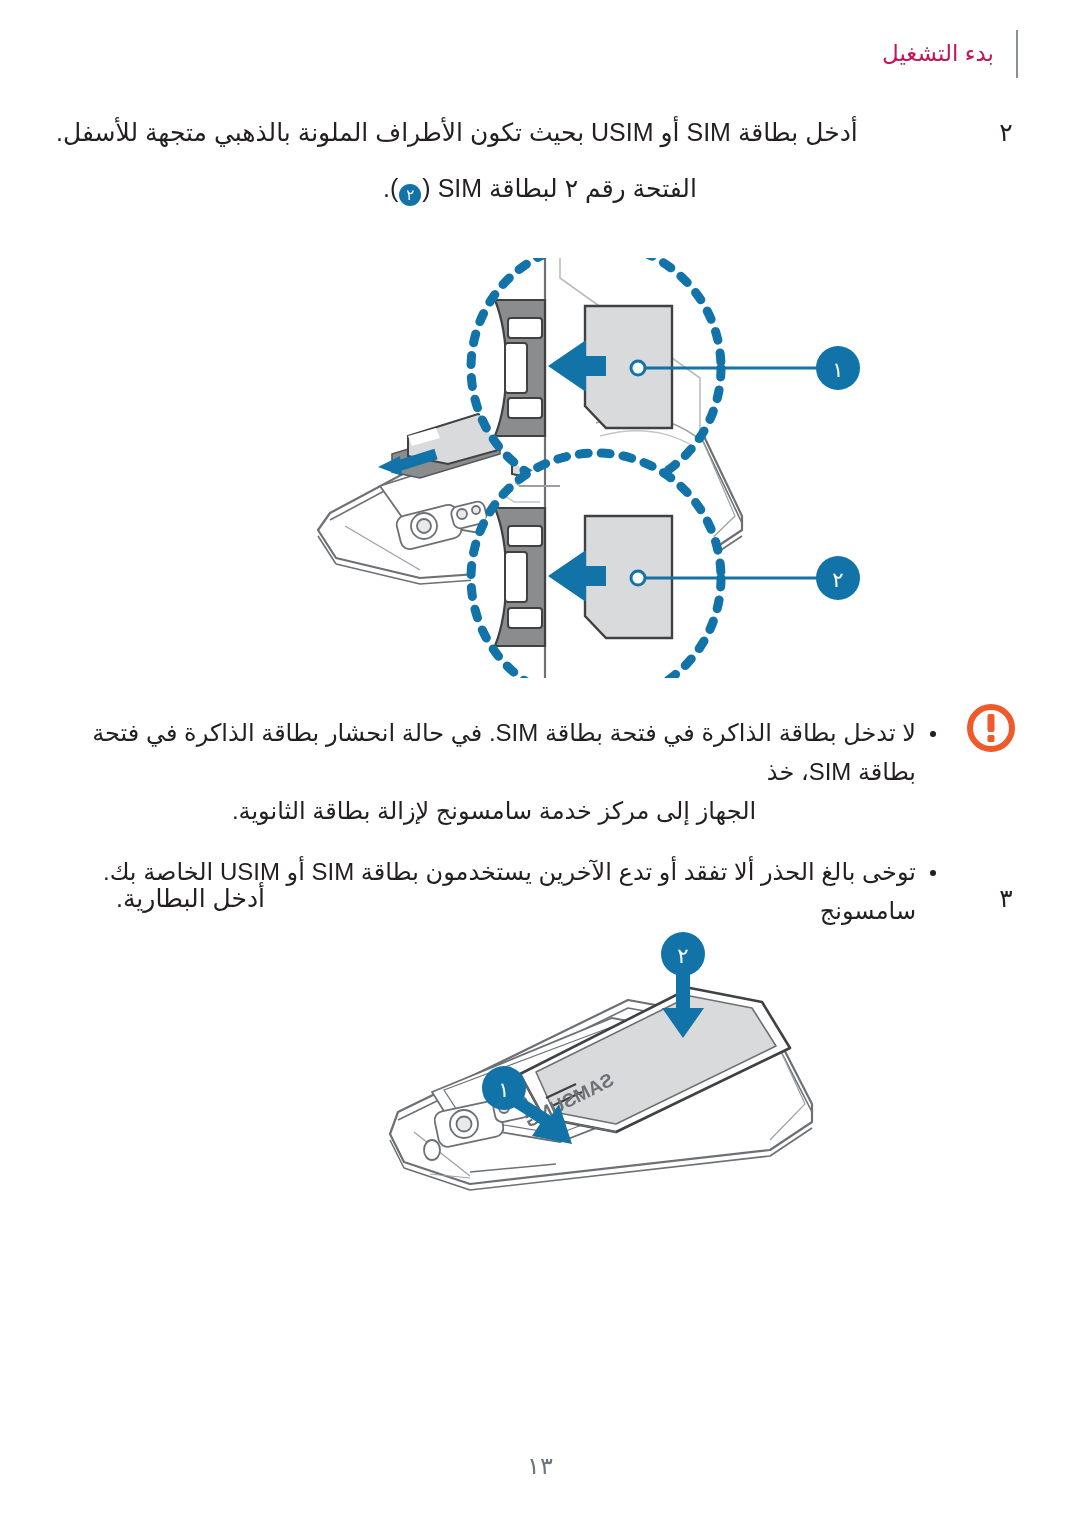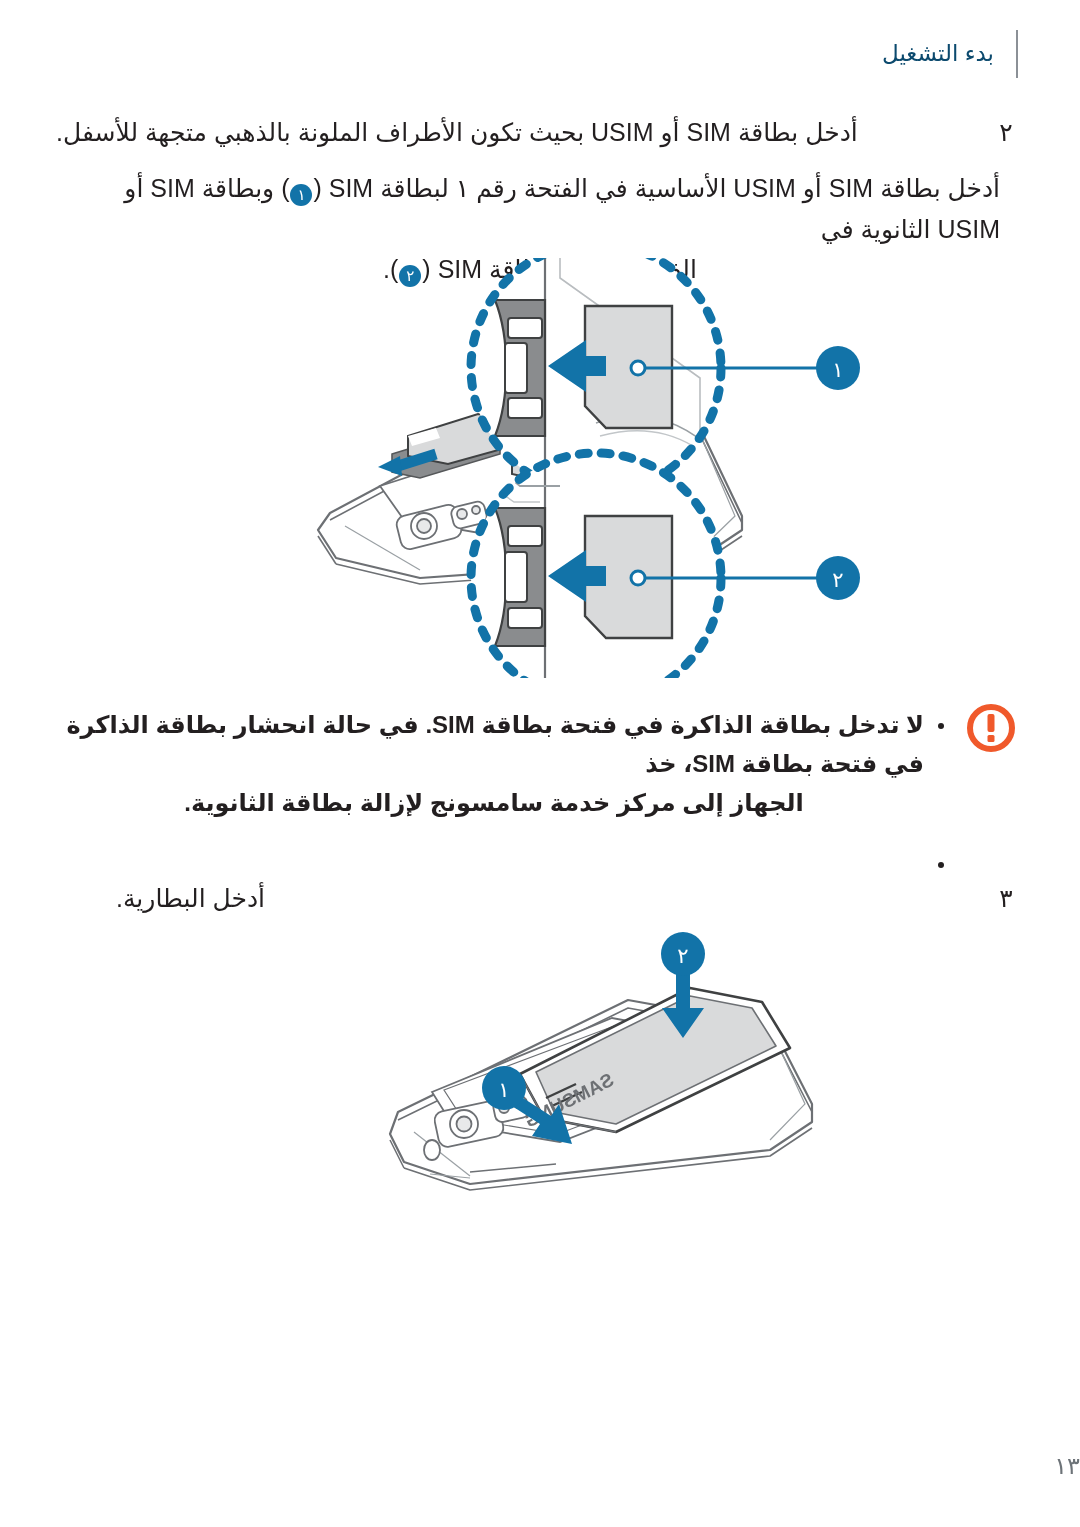--- a/index.html
+++ b/index.html
@@ -30,21 +30,21 @@
     right: 62px;
     width: 2px;
     height: 48px;
     background: #8b9096;
   }
   .header-title {
     position: absolute;
     top: 12px;
     right: 86px;
     font-size: 23px;
-    color: #0c4a6e;
+    color: #be185d;
     letter-spacing: 0;
     white-space: nowrap;
     direction: rtl;
   }
 
   
   .step {
     position: absolute;
     direction: rtl;
     display: flex;
@@ -127,24 +127,23 @@
   .notice-icon {
     flex: 0 0 auto;
     width: 66px;
     padding-top: 4px;
     display: flex;
     justify-content: center;
   }
   .notice-icon svg { display: block; }
   .notice-list {
     flex: 1 1 auto;
-    margin: 8px;
+    margin: 16px;
     padding: 0;
     list-style: none;
-    font-weight: bold;
   }
   .notice-list li {
     position: relative;
     font-size: 24px;
     line-height: 1.62;
     text-align: right;
     padding-right: 26px;
     margin-bottom: 22px;
   }
   .notice-list li:last-child { margin-bottom: 0; }
@@ -165,42 +164,41 @@
   #fig-sim { top: 258px; right: 0; left: 0; height: 420px; }
   #fig-bat { top: 926px; right: 0; left: 0; height: 330px; }
   .figure svg { display: block; margin: 0 auto; }
 
   
   .page-number {
     position: absolute;
     top: 1452px;
     right: 0;
     left: 0;
-    text-align: right;
+    text-align: center;
     font-size: 24px;
     color: #6d7378;
   }
 </style>
 </head>
 <body>
 
 <div class="page-header">
   <div class="header-rule"></div>
   <div class="header-title">بدء التشغيل</div>
 </div>
 
 <div class="step" id="step2">
   <div class="step-num">٢</div>
   <div class="step-body">
     <div class="step-line">أدخل بطاقة SIM أو USIM بحيث تكون الأطراف الملونة بالذهبي متجهة للأسفل.</div>
   </div>
 </div>
 
 <div class="sub-para">
-  <div class="l1"><span>أدخل بطاقة SIM أو USIM الأساسية في الفتحة رقم ١ لبطاقة SIM (</span><span class="inline-badge">١</span><span>) وبطاقة SIM أو USIM الثانوية في</span></div>
   <div class="l2"><span>الفتحة رقم ٢ لبطاقة SIM (</span><span class="inline-badge">٢</span><span>).</span></div>
 </div>
 
 <div class="figure" id="fig-sim">
   <svg width="1080" height="420" viewBox="0 0 1080 420" xmlns="http://www.w3.org/2000/svg">
     <defs>
       <clipPath id="clipTop">
         <circle cx="596" cy="110" r="125"></circle>
       </clipPath>
       <clipPath id="clipBot">
@@ -304,20 +302,21 @@
       <rect x="22.5" y="12" width="7" height="18" rx="2" fill="#f0592b"></rect>
       <rect x="22.5" y="33" width="7" height="7" rx="1.5" fill="#f0592b"></rect>
     </svg>
   </div>
   <ul class="notice-list">
     <li>
       <div class="l1">لا تدخل بطاقة الذاكرة في فتحة بطاقة SIM. في حالة انحشار بطاقة الذاكرة في فتحة بطاقة SIM، خذ</div>
       <div class="l2">الجهاز إلى مركز خدمة سامسونج لإزالة بطاقة الثانوية.</div>
     </li>
     <li>
+      <div class="l1">توخى بالغ الحذر ألا تفقد أو تدع الآخرين يستخدمون بطاقة SIM أو USIM الخاصة بك. سامسونج</div>
     </li>
   </ul>
 </div>
 
 <div class="step" id="step3">
   <div class="step-inner">
     <div class="step-num">٣</div>
     <div class="step-body">
       <div class="step-line">أدخل البطارية.</div>
     </div>

